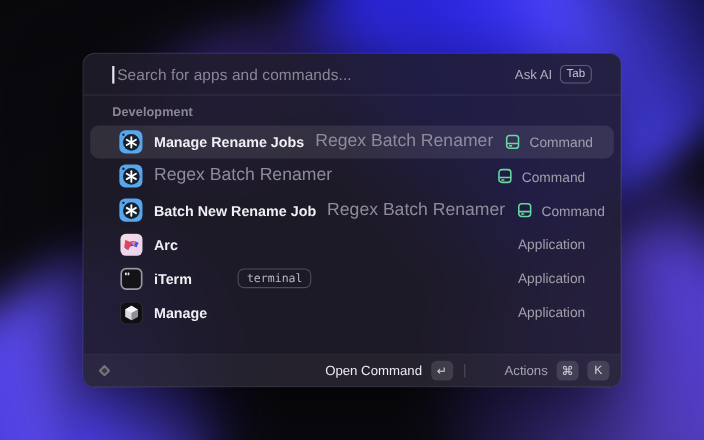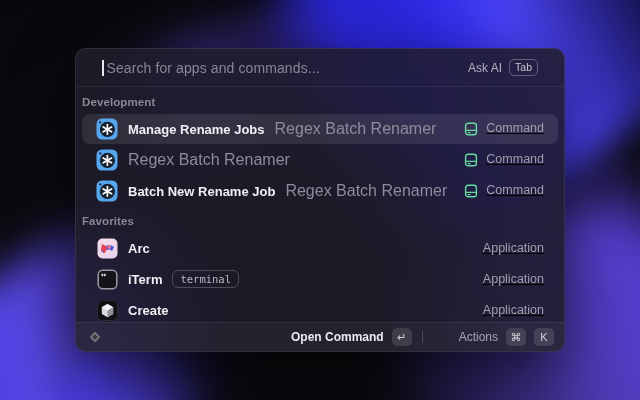--- a/index.html
+++ b/index.html
@@ -43,39 +43,39 @@
   .caret { width:1.5px; height:16px; background:#e8e6ef; margin-right:3px; }
   .placeholder { color:#8b8796; font-size:14px; letter-spacing:0.1px; flex:1 1 auto;
     white-space:nowrap; overflow:hidden; }
   .askai { display:flex; align-items:center; gap:7px; color:#b3afbd; font-size:12px;margin-left:32px; }
   .keycap-outline { border:1px solid rgba(255,255,255,0.28); border-radius:5px; color:#c6c3cf;
     font-size:10.5px; padding:1.5px 5px; line-height:1.2; }
 
   
   .list { flex: 1 1 auto; padding: 0 6px; overflow:hidden; }
   .section-header { color:#8b8795; font-size:11.5px; font-weight:700; letter-spacing:0.1px;
-    margin: 9px 8px 6px 0; }
+    margin: 9px 8px 6px 20px; }
   .row { height: 30px; margin-bottom: 1px; display:flex; align-items:center; gap: 10px;
-    padding: 0 14px; border-radius: 8px; cursor: default; }
+    padding: 0 26px; border-radius: 8px; cursor: default; }
   .row.selected { background: rgba(255,255,255,0.095); }
   .app-icon { width:22px; height:22px; flex:0 0 auto; display:flex; align-items:center; justify-content:center; }
   .row-title { color:#f1eff5; font-size:13px; font-weight:600; white-space:nowrap; }
   .row-sub { color:#8f8b9b; font-size:16px; white-space:nowrap; }
   .tag { border:1px solid rgba(255,255,255,0.22); border-radius:6px; color:#b9b6c2;
-    font-family:"DejaVu Sans Mono", monospace; font-size:10.5px; padding:1.5px 7px 2.5px; }
-  .row-right { margin-left:auto; display:flex; align-items:flex-start; gap:7px;text-decoration:underline; }
+    font-family:"DejaVu Sans Mono", monospace; font-size:10.5px; padding:1.5px 7px 2.5px;margin-left:32px; }
+  .row-right { margin-left:auto; display:flex; align-items:flex-end; gap:7px; }
   .row-type { color:#a29eac; font-size:12.5px; }
 
   
   .footer { flex:0 0 auto; height: 29px; display:flex; align-items:center; gap:8px;
     padding: 0 10px; background: rgba(255,255,255,0.035);
     border-top: 1px solid rgba(255,255,255,0.07);
     border-radius: 0 0 11px 11px; }
   .footer-right { margin-left:auto; display:flex; align-items:center; gap:8px; }
-  .footer-action { color:#eceaf0; font-size:12px; font-weight:700; }
+  .footer-action { color:#eceaf0; font-size:12px; font-weight:400; }
   .footer-action.dim { color:#a7a3b1; font-weight:400;margin-left:26px; }
   .keycap { background: rgba(255,255,255,0.12); border-radius:5px; color:#d4d1da;
     font-size:11px; min-width:20px; height:18px; display:flex; align-items:center;
     justify-content:center; padding:0 4px; }
   .vdiv { width:1px; height:12px; background:rgba(255,255,255,0.18); margin:0 2px; }
 </style>
 </head>
 <body>
 
 <div class="desktop">
@@ -175,21 +175,20 @@
             <svg width="16" height="16" viewBox="0 0 16 16" fill="none" stroke="#67d9a0" stroke-width="1.4" stroke-linecap="round">
                 <rect x="2.6" y="2.2" width="10.8" height="11.6" rx="2.6"></rect>
                 <line x1="2.8" y1="9.4" x2="13.2" y2="9.4"></line>
                 <line x1="5.2" y1="11.6" x2="7" y2="11.6"></line>
               </svg>
           </span>
           <span class="row-type">Command</span>
         </span>
       </div>
 
-      <div class="section-header">Favorites</div>
 
       <div class="row">
         <span class="app-icon">
           <svg width="21" height="21" viewBox="0 0 21 21">
               <defs>
                 <linearGradient id="arcbg" x1="0" y1="0" x2="1" y2="1">
                   <stop offset="0" stop-color="#f6dce6"></stop>
                   <stop offset="1" stop-color="#e9d3ef"></stop>
                 </linearGradient>
               </defs>
@@ -222,21 +221,21 @@
 
       <div class="row">
         <span class="app-icon">
           <svg width="21" height="21" viewBox="0 0 21 21">
               <rect x="0.5" y="0.5" width="20" height="20" rx="5" fill="#101014" stroke="#2c2c33" stroke-width="1"></rect>
               <polygon points="10.5,4 16.2,7.3 16.2,13.9 10.5,17.2 4.8,13.9 4.8,7.3" fill="#d9d9df"></polygon>
               <polygon points="10.5,4 16.2,7.3 10.5,10.6 4.8,7.3" fill="#f4f4f7"></polygon>
               <polygon points="10.5,10.6 16.2,7.3 16.2,13.9 10.5,17.2" fill="#8e8e98"></polygon>
             </svg>
         </span>
-        <span class="row-title">Create</span>
+        <span class="row-title">Manage</span>
         <span class="row-right">
           <span class="row-type">Application</span>
         </span>
       </div>
 
     </div>
 
     <div class="footer">
       <span class="app-icon" style="width:18px;height:18px">
         <svg width="16" height="16" viewBox="0 0 16 16">

